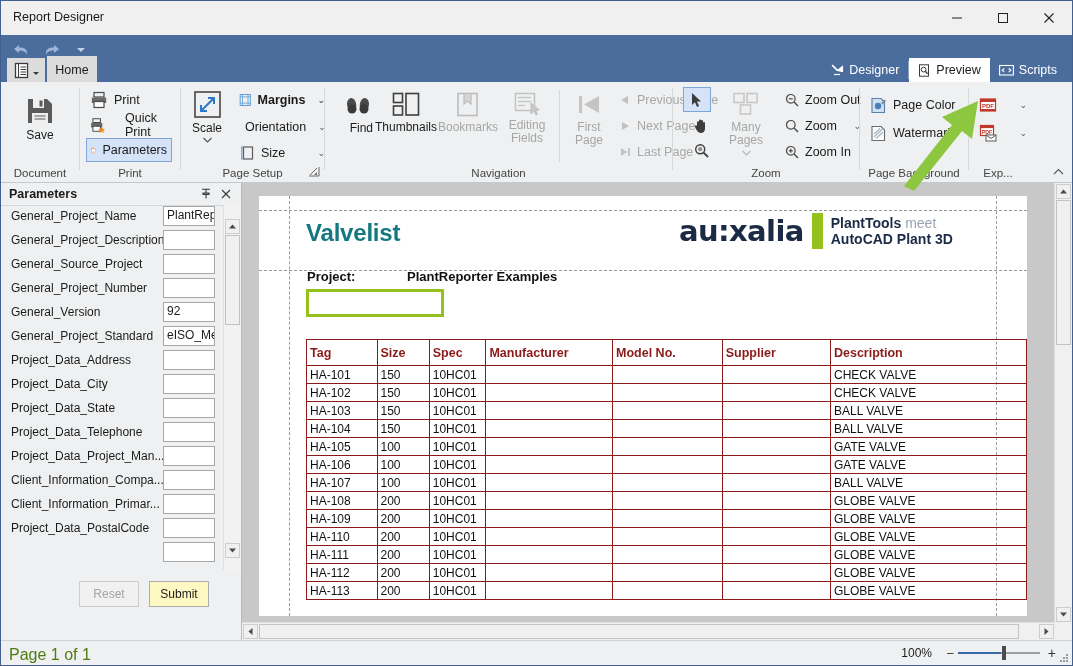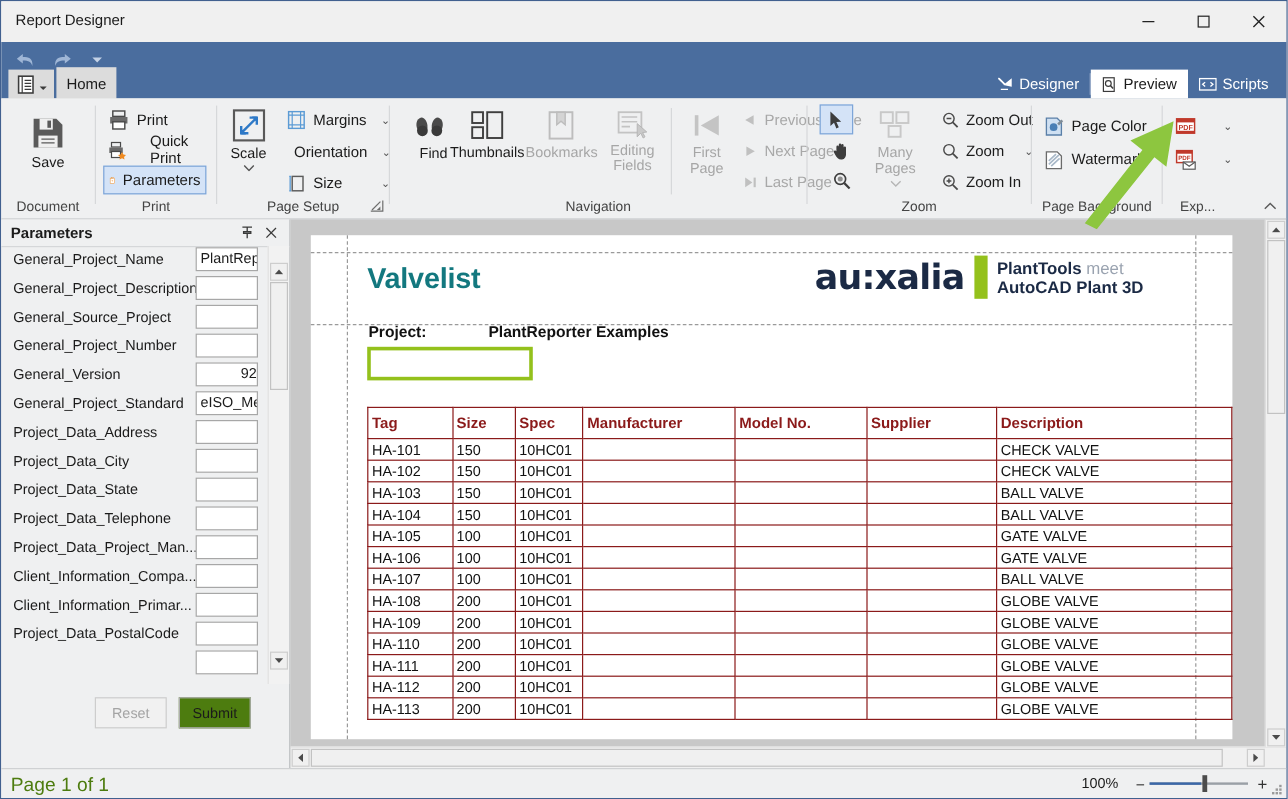--- a/index.html
+++ b/index.html
@@ -47,28 +47,28 @@
   .chev{font-size:9px;color:#555;margin-left:auto;padding-left:6px;}
 
   .dlglaunch{position:absolute;bottom:4px;right:4px;width:12px;height:12px;}
 
   
   .paramPanel{position:absolute;left:0;top:182px;width:240px;bottom:25px;background:#eff0f1;border-right:1px solid #b9bcbe;}
   .pp-head{position:absolute;left:0;top:0;width:240px;height:22px;background:#eff0f1;border-bottom:1px solid #d5d7d9;}
   .pp-title{position:absolute;left:8px;top:4px;font-size:12.5px;font-weight:bold;color:#1b1b1b;}
   .pp-ico{position:absolute;top:4px;width:14px;height:14px;display:flex;align-items:center;justify-content:center;color:#333;font-size:12px;}
   .pp-list{position:absolute;left:0;top:22px;width:222px;height:364px;overflow:hidden;}
-  .prow{position:relative;height:24px;text-align:right;}
+  .prow{position:relative;height:24px;}
   .plabel{position:absolute;left:10px;top:4px;font-size:12px;color:#1b1b1b;white-space:nowrap;}
   .pinput{position:absolute;left:162px;top:1px;width:52px;height:20px;background:#fff;border:1px solid #a7a7a7;box-sizing:border-box;font-size:12px;color:#1b1b1b;padding:1px 0 0 3px;overflow:hidden;white-space:nowrap;}
   .pp-scroll{position:absolute;left:222px;top:22px;width:17px;height:365px;background:#f2f2f2;border-left:1px solid #e0e0e0;}
   .sb-arrow{position:absolute;left:1px;width:15px;height:15px;background:#f0f0f0;border:1px solid #cdcdcd;box-sizing:border-box;display:flex;align-items:center;justify-content:center;font-size:7px;color:#505050;}
   .sb-thumb{position:absolute;left:1px;width:15px;background:#f0f0f0;border:1px solid #c2c2c2;box-sizing:border-box;}
   .pp-buttons{position:absolute;left:0;top:398px;width:222px;display:flex;justify-content:flex-end;gap:10px;padding-right:14px;box-sizing:border-box;}
-  .pbtn{width:58px;height:24px;background:#4d7c0f;border:1px solid #adadad;font-size:12px;display:flex;align-items:center;justify-content:center;color:#1b1b1b;}
+  .pbtn{width:58px;height:24px;background:#fef9c3;border:1px solid #adadad;font-size:12px;display:flex;align-items:center;justify-content:center;color:#1b1b1b;}
   .pbtn.dim{color:#a4a4a4;background:#f1f1f1;border-color:#cdcdcd;}
 
   
   .docarea{position:absolute;left:241px;top:182px;right:0;bottom:25px;background:#c8c8c8;overflow:hidden;}
   .page{position:absolute;left:17px;top:13px;width:768px;height:420px;background:#ffffff;}
   .marginline{position:absolute;border:0;}
   .ml-v{width:0;border-left:1px dashed #9a9a9a;}
   .ml-h{height:0;border-top:1px dashed #9a9a9a;}
 
   .rpt-title{position:absolute;left:47px;top:23px;font-size:24px;font-weight:bold;color:#13787f;font-family:"Liberation Sans",sans-serif;letter-spacing:-0.2px;}
@@ -257,21 +257,21 @@
           <rect x="2" y="2" width="25" height="25" fill="none" stroke="#595959" stroke-width="1.8"></rect>
           <path d="M8 21 L21 8 M8 21 L8 15 M8 21 L14 21 M21 8 L21 14 M21 8 L15 8" stroke="#2e79c7" stroke-width="2" fill="none"></path>
           <path d="M7 22 L7 16 L12 22 Z" fill="#2e79c7"></path>
           <path d="M22 7 L22 13 L17 7 Z" fill="#2e79c7"></path>
         </svg>
         <span class="lbl">Scale</span>
         <svg width="9" height="6" viewBox="0 0 9 6" style="margin-top:2px">
             <path d="M0.5 1 L4.5 5 L8.5 1" fill="none" stroke="#555" stroke-width="1.2"></path>
           </svg>
       </div>
-      <div class="smbtn" style="position:absolute;left:54px;top:6px;width:86px;">
+      <div class="smbtn" style="position:absolute;left:54px;top:6px;width:86px;font-weight:bold;">
         <svg width="16" height="16" viewBox="0 0 16 16">
           <rect x="1.5" y="1" width="13" height="14" fill="none" stroke="#5b9bd5" stroke-width="1.2"></rect>
           <line x1="4.5" y1="1" x2="4.5" y2="15" stroke="#5b9bd5" stroke-width="1"></line>
           <line x1="11.5" y1="1" x2="11.5" y2="15" stroke="#5b9bd5" stroke-width="1"></line>
           <line x1="1.5" y1="4" x2="14.5" y2="4" stroke="#5b9bd5" stroke-width="1"></line>
           <line x1="1.5" y1="12" x2="14.5" y2="12" stroke="#5b9bd5" stroke-width="1"></line>
         </svg>
         <span>Margins</span>
         <span class="chev">⌄</span>
       </div>

